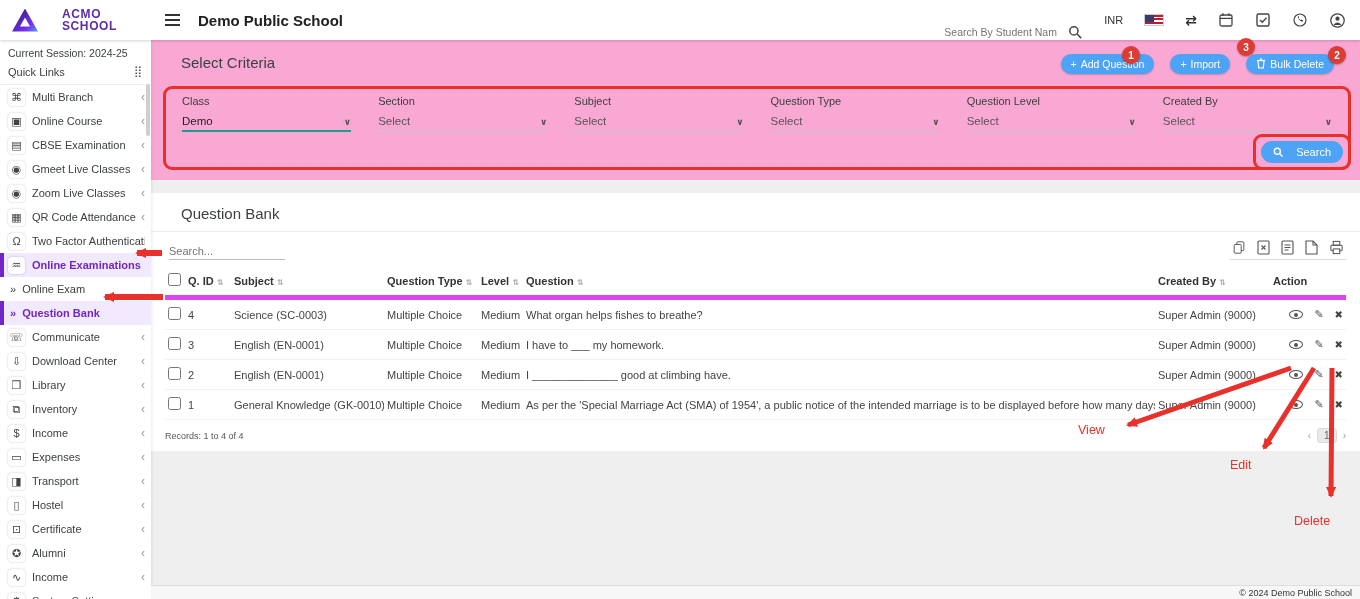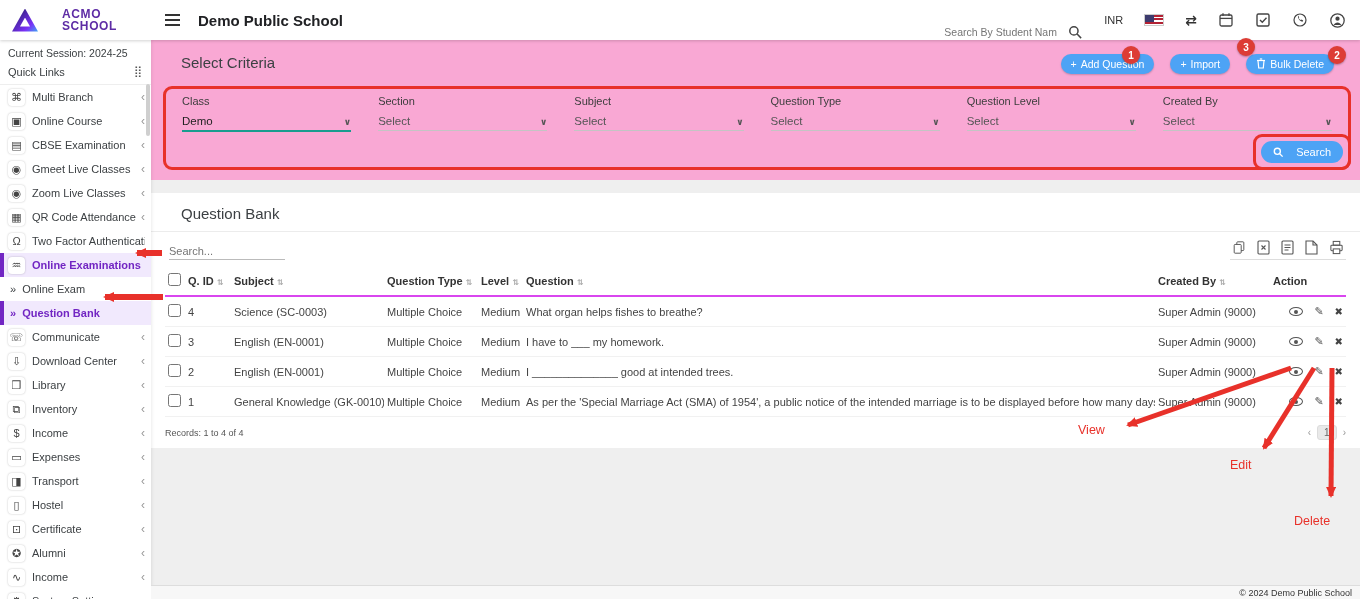--- a/index.html
+++ b/index.html
@@ -73,21 +73,21 @@
   .qb-card { background:#fff; margin-top:13px; padding-bottom:6px; }
   .qb-title { font-size:15px; color:#3c4043; padding:12px 0 0 30px; }
   .qb-divider { border-bottom:1px solid #ececec; margin-top:9px; }
   .qb-controls { display:flex; justify-content:space-between; align-items:flex-end; padding:8px 14px 0 18px; }
   .qb-search input { border:none; border-bottom:1px solid #bbb; outline:none; font-size:11px; color:#555;
     width:116px; padding:2px 0; background:transparent; }
   .export-bar { display:flex; gap:11px; align-items:center; border-bottom:1px solid #ddd; padding:0 2px 4px 2px; }
   .exp-ico { display:inline-flex; cursor:pointer; }
 
   table.qb { border-collapse:collapse; table-layout:fixed; margin:6px 14px 0 14px; width:1181px; font-size:11px; }
-  table.qb th { text-align:left; color:#333; font-weight:bold; padding:7px 3px; border-bottom:2px solid #d946ef; white-space:nowrap; overflow:hidden; }
+  table.qb th { text-align:left; color:#333; font-weight:bold; padding:7px 3px; border-bottom:5px solid #d946ef; white-space:nowrap; overflow:hidden; }
   table.qb td { color:#444; padding:7px 3px; border-bottom:1px solid #f1f1f1; white-space:nowrap; overflow:hidden; }
   .sort-ico { font-size:8px; color:#aaa; margin-left:3px; }
   th.act, td.act { text-align:right; }
   .act-icons { display:inline-flex; gap:11px; align-items:center; }
   .act-icons .pencil { font-size:11px; color:#555; cursor:pointer; }
   .act-icons .xdel { font-size:10px; color:#444; font-weight:bold; cursor:pointer; }
   .eye { display:inline-block; width:14px; height:9px; border:1.4px solid #555; border-radius:50%; position:relative; cursor:pointer; }
   .eye::after { content:""; position:absolute; left:3.6px; top:1.6px; width:4px; height:4px; border-radius:50%; background:#555; }
   .qb-foot { display:flex; justify-content:space-between; align-items:center; padding:8px 14px 2px 14px; }
   .records { font-size:9px; color:#555; }
@@ -453,21 +453,21 @@
                   <span class="pencil">✎</span>
                   <span class="xdel">✖</span>
                 </span></td>
             </tr>
             <tr>
               <td><input type="checkbox" style=""></td>
               <td>2</td>
               <td>English (EN-0001)</td>
               <td>Multiple Choice</td>
               <td>Medium</td>
-              <td>I ______________ good at intended trees.</td>
+              <td>I ______________ good at climbing have.</td>
               <td>Super Admin (9000)</td>
               <td class="act"><span class="act-icons">
                   <span class="eye"></span>
                   <span class="pencil">✎</span>
                   <span class="xdel">✖</span>
                 </span></td>
             </tr>
             <tr>
               <td><input type="checkbox" style=""></td>
               <td>1</td>

